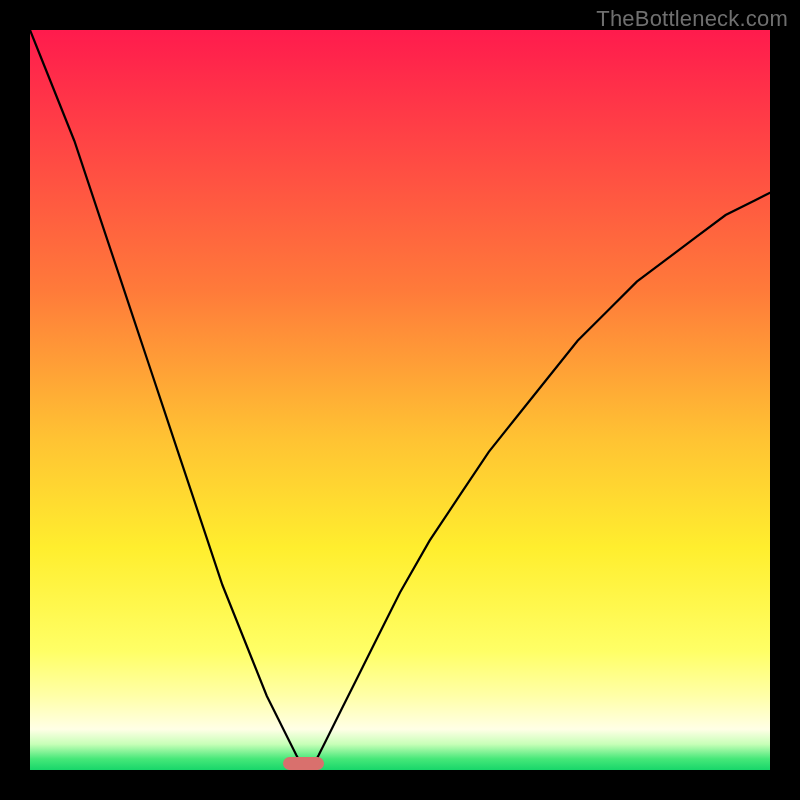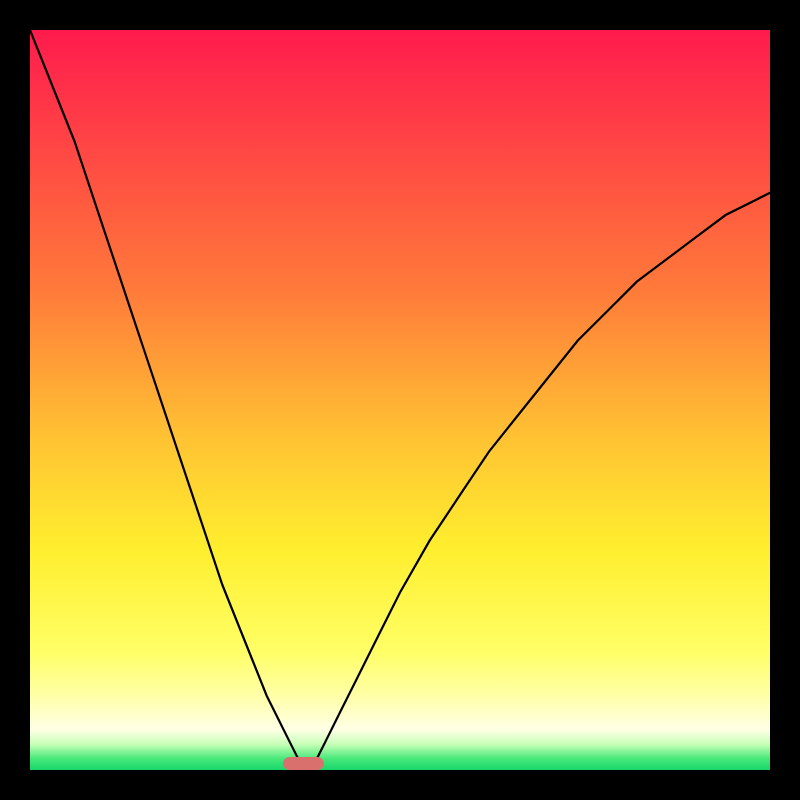--- a/index.html
+++ b/index.html
@@ -72,13 +72,14 @@
     </svg>
 
     <svg class="curve" viewBox="0 0 100 100" preserveAspectRatio="none">
       <path fill="none" stroke="#000" stroke-width="2.2" vector-effect="non-scaling-stroke" stroke-linecap="round" d="M0.000 0.000 L2.000 5.000 L4.000 10.000 L6.000 15.000 L8.000 21.000 L10.000 27.000 L12.000 33.000 L14.000 39.000 L16.000 45.000 L18.000 51.000 L20.000 57.000 L22.000 63.000 L24.000 69.000 L26.000 75.000 L28.000 80.000 L30.000 85.000 L32.000 90.000 L33.500 93.000 L35.000 96.000 L36.000 98.000 L36.800 99.500"></path>
       <path fill="none" stroke="#000" stroke-width="2.2" vector-effect="non-scaling-stroke" stroke-linecap="round" d="M38.200 99.500 L39.000 98.000 L40.000 96.000 L42.000 92.000 L44.000 88.000 L47.000 82.000 L50.000 76.000 L54.000 69.000 L58.000 63.000 L62.000 57.000 L66.000 52.000 L70.000 47.000 L74.000 42.000 L78.000 38.000 L82.000 34.000 L86.000 31.000 L90.000 28.000 L94.000 25.000 L98.000 23.000 L100.000 22.000"></path>
     </svg>
 
     <div class="marker" style="left: 253.45px; width: 40.7px; height: 13.32px; bottom: 0px; background: rgb(217, 112, 109);"></div>
   </div>
 
+  <div class="watermark">TheBottleneck.com</div>
 </div>
 
 </body></html>

